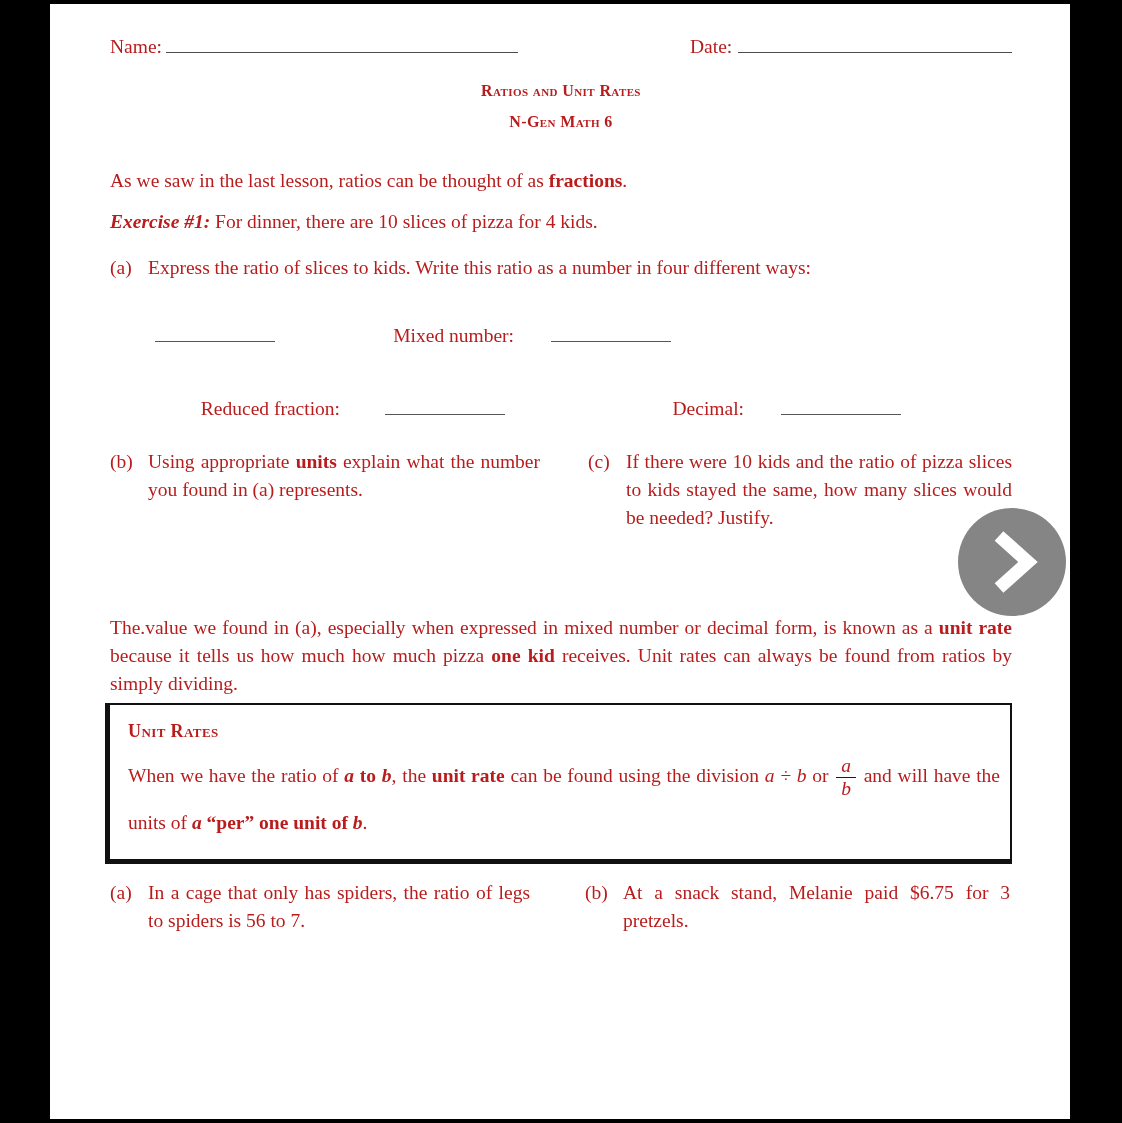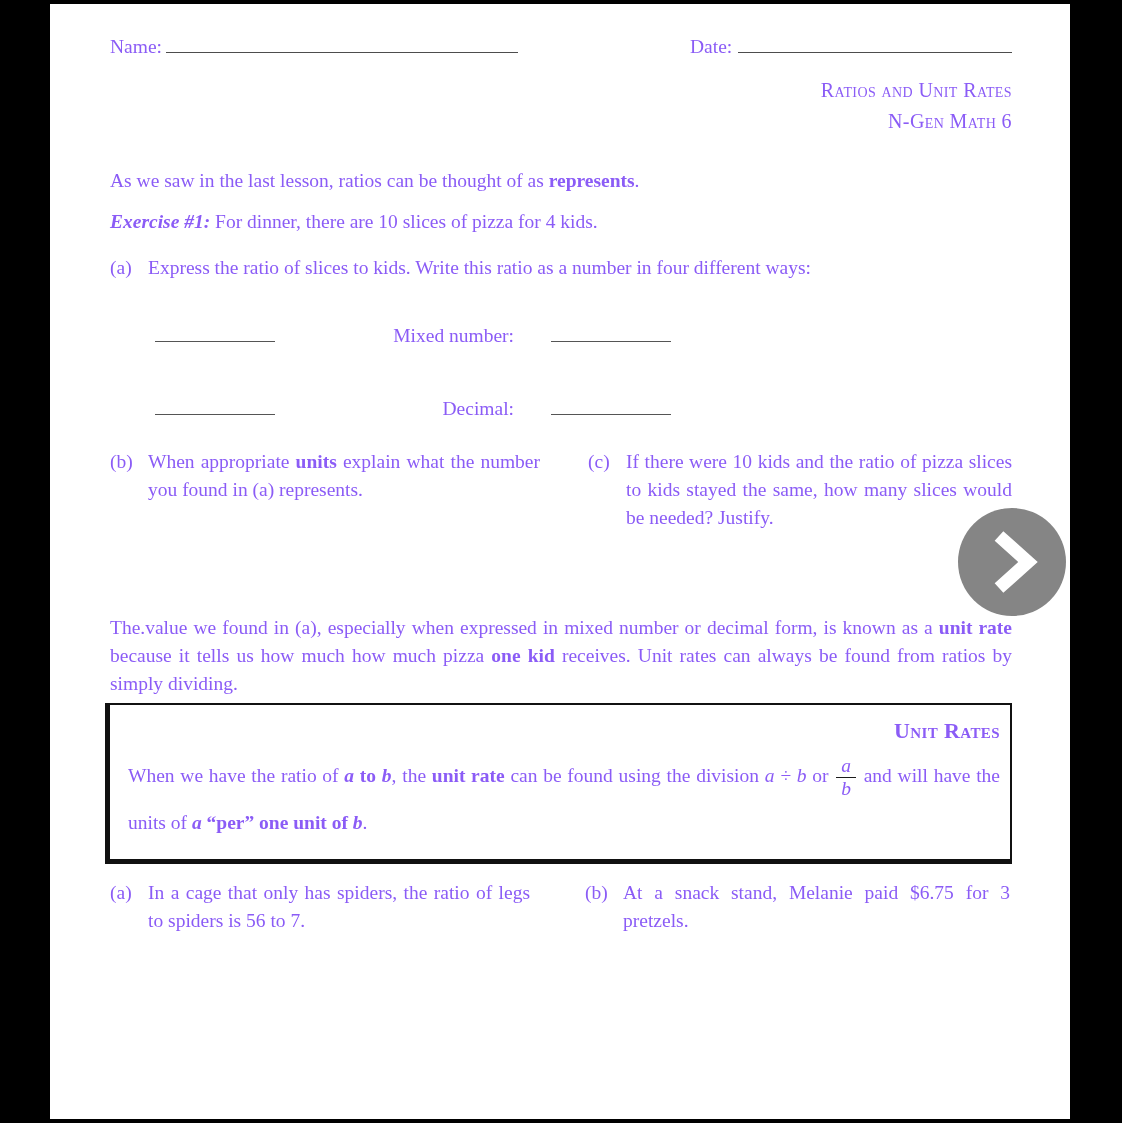--- a/index.html
+++ b/index.html
@@ -8,21 +8,21 @@
     background: #000;
     position: relative;
     font-family: "Liberation Serif", serif;
     overflow: hidden;
   }
   .page {
     position: absolute;
     left: 50px; top: 4px;
     width: 1020px; height: 1115px;
     background: #ffffff;
-    color: #8b5cf6;
+    color: #b91c1c;
   }
   .content {
     padding: 28px 58px 0 60px;
     font-size: 19.5px;
     line-height: 28px;
   }
 
   
   .name-date-row { display: flex; align-items: baseline; }
   .uline {
@@ -30,26 +30,25 @@
     border-bottom: 1.6px solid #4d4d4d;
     height: 20px;
   }
   .name-uline { width: 352px; margin-left: 4px; }
   .nd-gap { width: 172px; }
   .date-uline { flex: 1; margin-left: 6px; }
 
   
   .title-block { text-align: center; margin-top: 14px; }
   .title-line {
-    font-weight: normal;
+    font-weight: bold;
     font-variant: small-caps;
-    font-size: 20px;
+    font-size: 16px;
     line-height: 31px;
     letter-spacing: 0.4px;
-    text-align: right;
   }
 
   p { margin: 0; }
   .intro-p { margin-top: 30px; }
   .bold { font-weight: bold; }
   .bi { font-weight: bold; font-style: italic; }
   .it { font-style: italic; }
 
   .ex-label { font-weight: bold; font-style: italic; }
   .ex1-p { margin-top: 13px; }
@@ -89,24 +88,24 @@
   .def-box {
     margin-top: 5px;
     margin-left: -5px;
     border: 2px solid #111;
     border-left-width: 5px;
     border-bottom-width: 5px;
     padding: 10px 10px 14px 18px;
     background: #fff;
   }
   .def-box-title {
-    text-align: right;
+    text-align: left;
     font-weight: bold;
     font-variant: small-caps;
-    font-size: 22px;
+    font-size: 18px;
     letter-spacing: 0.4px;
     margin-top: 2px;
   }
   .def-box-body {
     margin-top: 8px;
     line-height: 45px;
     text-align: justify;
   }
   .frac {
     display: inline-block;
@@ -147,44 +146,45 @@
       <span class="nd-gap"></span>
       <span>Date:</span>
       <span class="uline date-uline"></span>
     </div>
 
     <div class="title-block">
       <div class="title-line">Ratios and Unit Rates</div>
       <div class="title-line">N-Gen Math 6</div>
     </div>
 
-    <p class="intro-p"><span>As we saw in the last lesson, ratios can be thought of as </span><span class="bold">represents</span><span>.</span></p>
+    <p class="intro-p"><span>As we saw in the last lesson, ratios can be thought of as </span><span class="bold">fractions</span><span>.</span></p>
 
     <p class="ex1-p"><span class="ex-label">Exercise #1:</span><span> For dinner, there are 10 slices of pizza for 4 kids.</span></p>
 
     <div class="part-row">
       <span class="part-marker">(a)</span>
       <span class="part-text">Express the ratio of slices to kids. Write this ratio as a number in four different ways:</span>
     </div>
 
     <div class="ans-row ans-row-1">
       <span class="ans-blank ans-b1"></span>
       <span class="ans-c3">Mixed number:</span>
       <span class="ans-blank ans-b2"></span>
     </div>
     <div class="ans-row ans-row-2">
+      <span class="ans-c1">Reduced fraction:</span>
       <span class="ans-blank ans-b1"></span>
       <span class="ans-c3">Decimal:</span>
       <span class="ans-blank ans-b2"></span>
     </div>
 
     <div class="two-col">
       <div class="col-left col-row">
         <span class="part-marker">(b)</span>
-        <span class="part-text just"><span>When appropriate </span><span class="bold">units</span><span> explain what the number you found in (a) represents.</span></span>
+        <span class="part-text just"><span>Using appropriate </span><span class="bold">units</span><span> explain what the number you found in (a) represents.</span></span>
       </div>
       <div class="col-right col-row">
         <span class="part-marker">(c)</span>
         <span class="part-text just">If there were 10 kids and the ratio of pizza slices to kids stayed the same, how many slices would be needed? Justify.</span>
       </div>
     </div>
 
     <p class="value-p"><span>The.value we found in (a), especially when expressed in mixed number or decimal form, is known as a </span><span class="bold">unit rate</span><span> because it tells us how much how much pizza </span><span class="bold">one kid</span><span> receives. Unit rates can always be found from ratios by simply dividing.</span></p>
 
     <div class="def-box">

